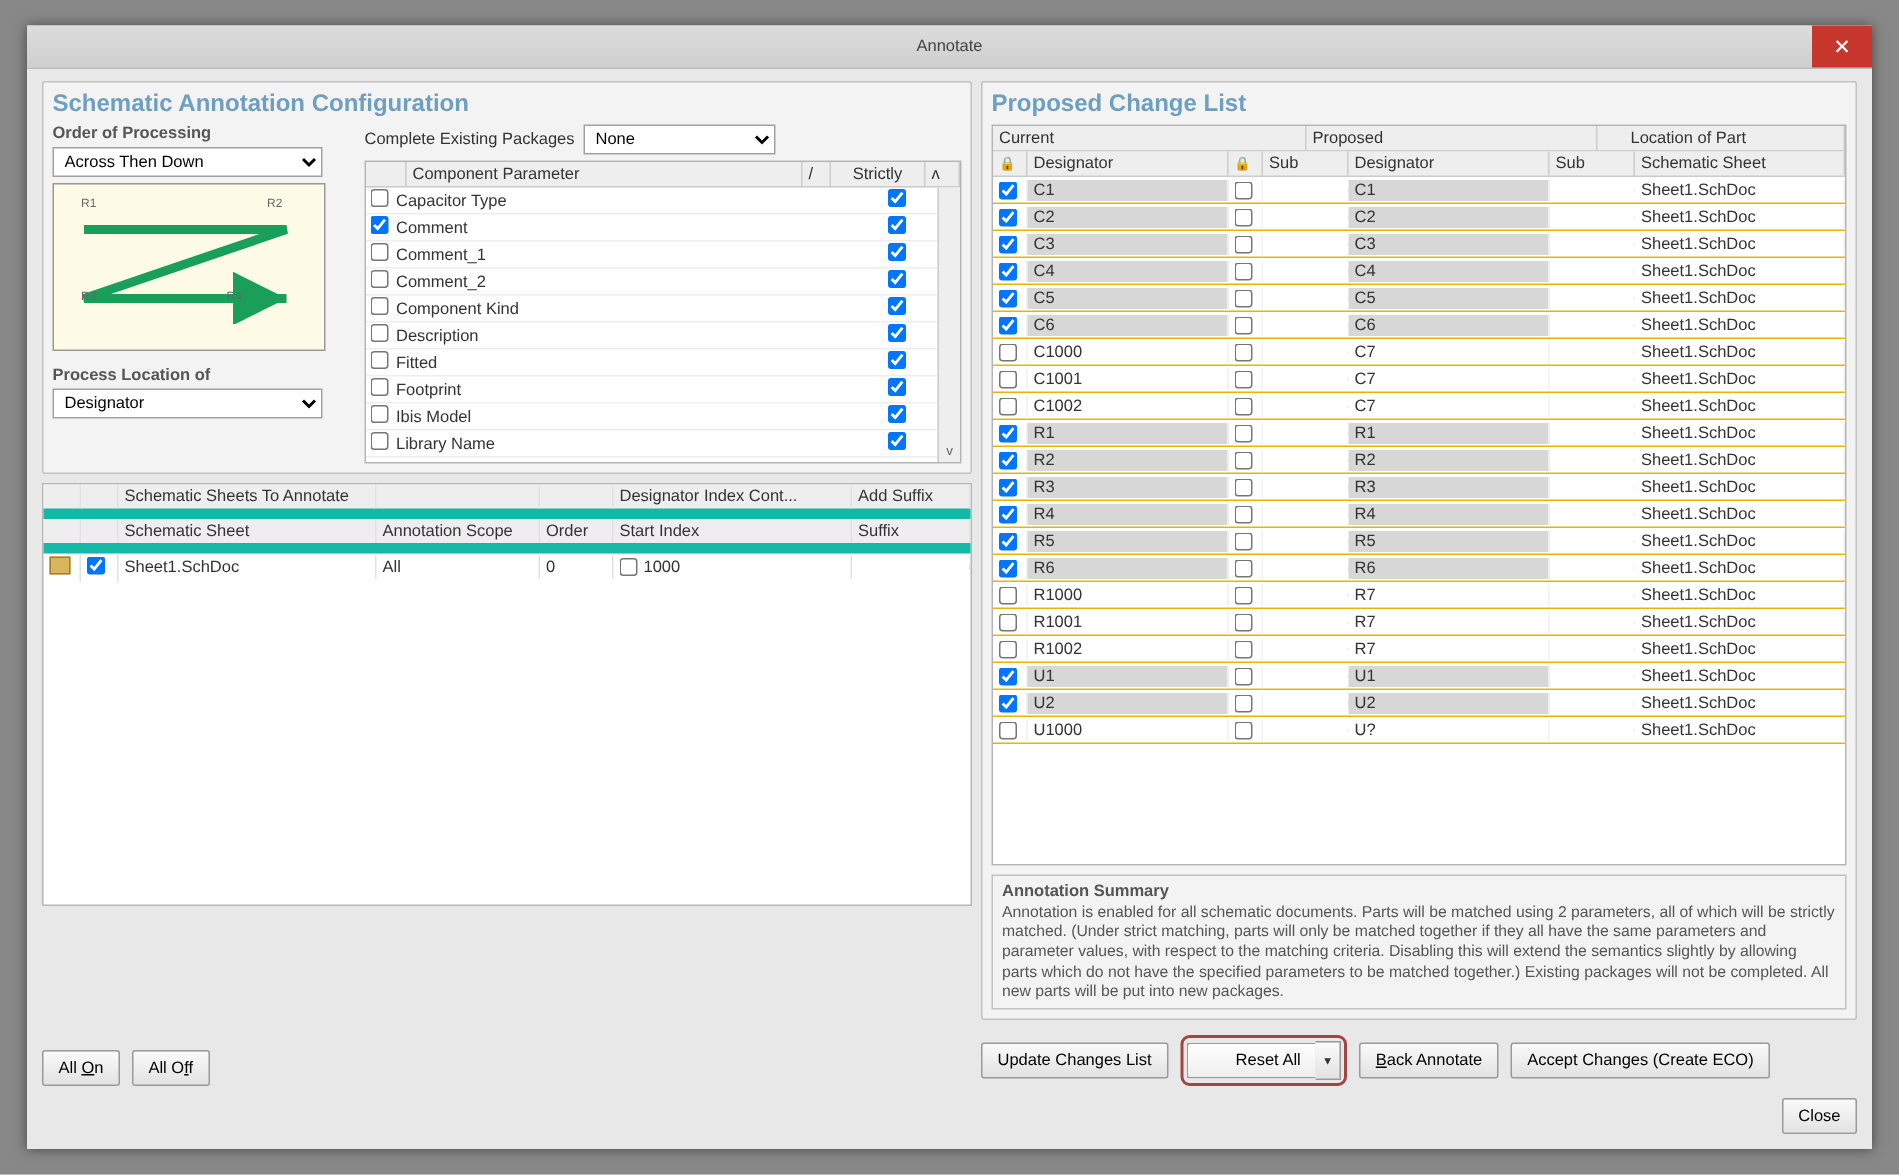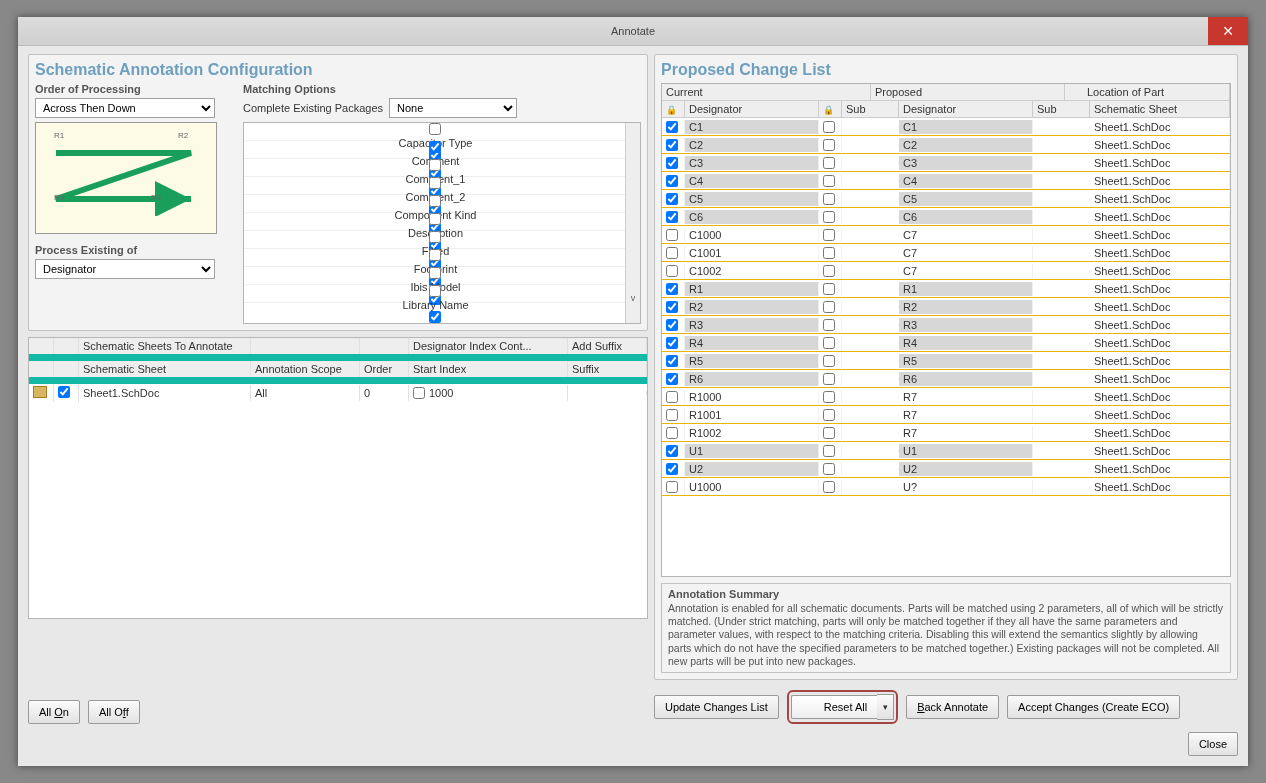--- a/index.html
+++ b/index.html
@@ -64,21 +64,21 @@
   .param-table {
     border: 1px solid #b5b5b5; background:#fff;
     height: 200px; overflow:hidden; font-size:11px;
     display:flex; flex-direction:column;
   }
   .param-table .hdr {
     display:flex; background:#eee; border-bottom:1px solid #ccc;
   }
   .param-table .hdr div { padding:2px 4px; border-right:1px solid #ccc; }
   .param-table .rows { flex:1; overflow-y:auto;}
-  .param-table .prow { display:flex; align-items:center; height:17px; border-bottom:1px solid #eee;flex-direction:column;}
+  .param-table .prow { display:flex; align-items:center; height:17px; border-bottom:1px solid #eee;}
   .param-table .cb { width:18px; text-align:center;}
   .param-table .pname { flex:1; padding-left:2px;}
   .param-table .strict { width:54px; text-align:center;}
   .scroll-sp { width:14px; background:#eee; border-left:1px solid #ccc;}
   input[type=checkbox]{ margin:0; width:12px; height:12px;}
 
   .sheets-table {
     border:1px solid #b5b5b5; background:#fff; height:280px;
     display:flex; flex-direction:column;
   }
@@ -160,35 +160,41 @@
                     </marker>
                   </defs>
                 <polyline points="5,12 140,12 5,58 140,58" fill="none" stroke="#1a9f5b" stroke-width="6" marker-end="url(#ah)"></polyline>
               </svg>
               <span class="tick" style="left:18px;top:8px">R1</span>
               <span class="tick" style="left:142px;top:8px">R2</span>
               <span class="tick" style="left:18px;top:70px">R3</span>
               <span class="tick" style="left:115px;top:70px">R4</span>
             </div>
             <div style="height:10px"></div>
-            <div class="sub">Process Existing of</div>
+            <div class="sub">Process Location of</div>
             <select style="width:180px">
               <option>Designator</option>
             </select>
           </div>
 
           <div style="flex:1">
-            <div class="sub">Matching Options</div>
             <div style="display:flex;align-items:center;gap:6px;margin-bottom:4px">
               <span>Complete Existing Packages</span>
               <select style="width:128px">
                 <option>None</option>
               </select>
             </div>
             <div class="param-table">
+              <div class="hdr">
+                <div class="cb"></div>
+                <div class="pname">Component Parameter</div>
+                <div style="width:10px">/</div>
+                <div class="strict">Strictly</div>
+                <div style="width:14px">ʌ</div>
+              </div>
               <div style="display:flex;flex:1">
                 <div class="rows" id="param-rows" style="flex:1">
                     <div class="prow">
                       <div class="cb"><input type="checkbox" style=""></div>
   <div class="pname">Capacitor Type</div>
   <div class="strict"><input type="checkbox" checked="" style=""></div>
                     </div>
                     <div class="prow">
                       <div class="cb"><input type="checkbox" checked="" style=""></div>
   <div class="pname">Comment</div>

